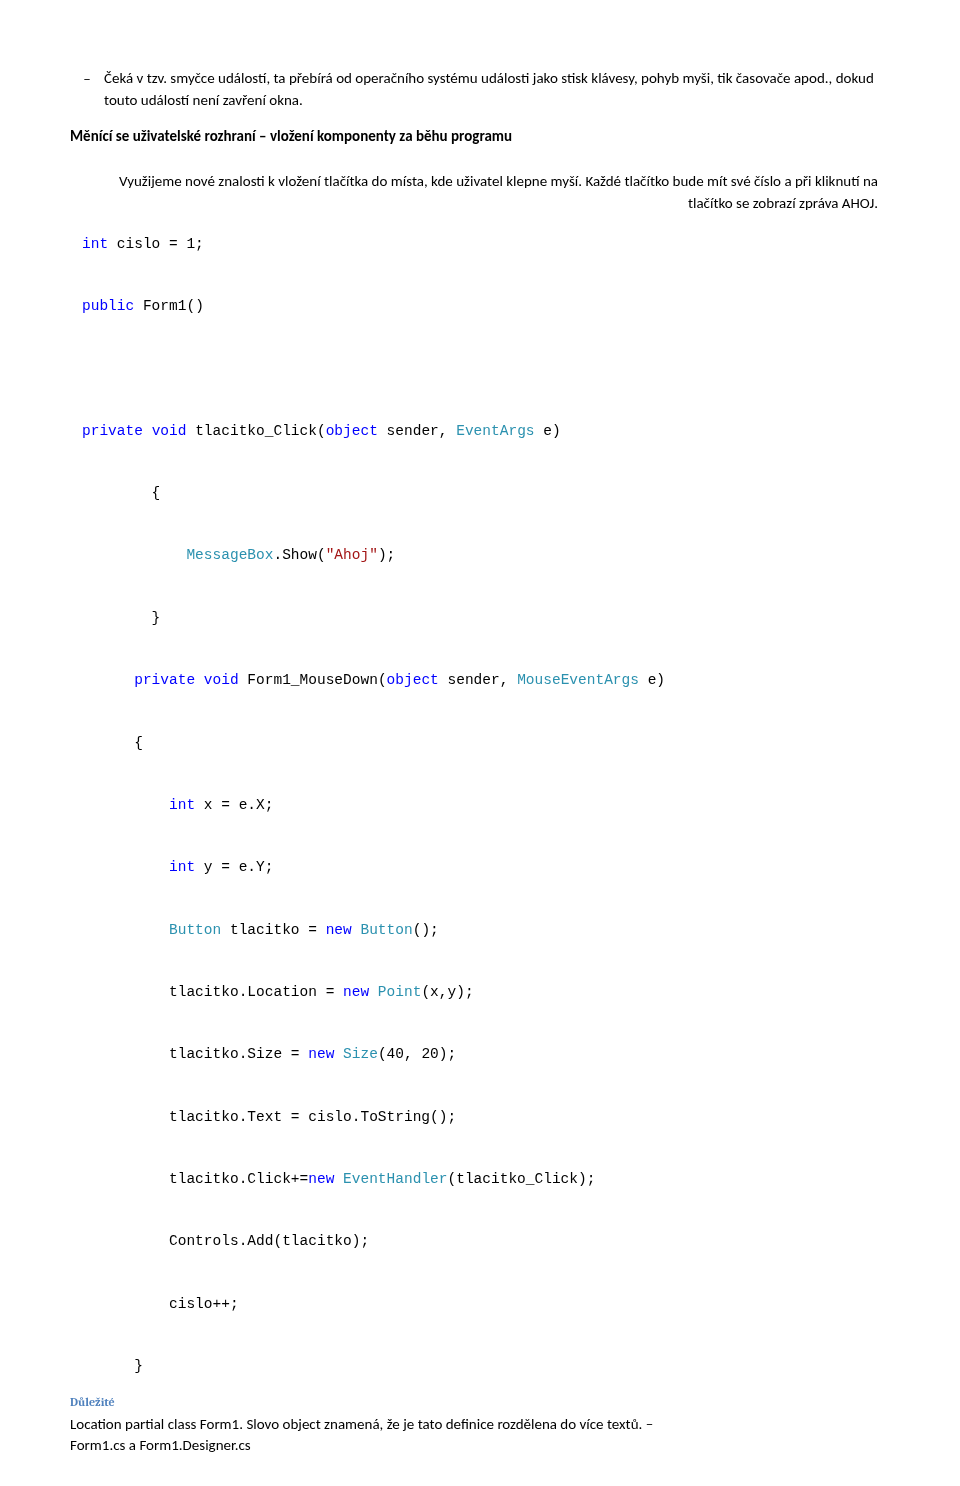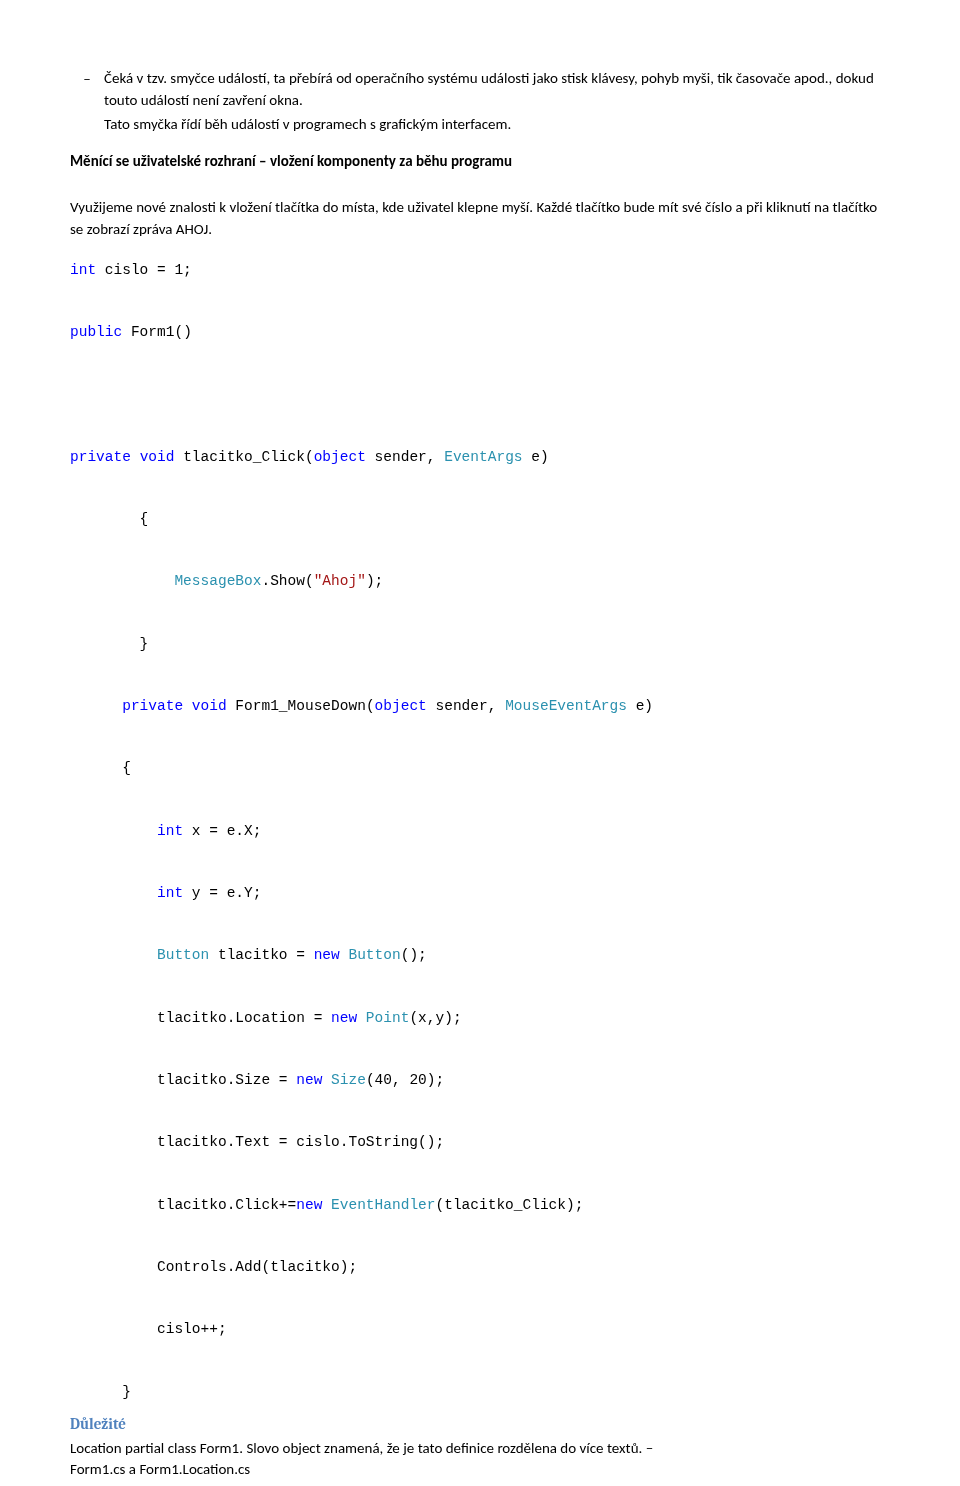--- a/index.html
+++ b/index.html
@@ -23,57 +23,57 @@
     flex-shrink: 0;
     text-align: center;
     font-size: 15px;
     padding-top: 1px;
   }
   .bullet-text {
     flex: 1;
   }
   .bold { font-weight: normal; }
   .para {
-    margin: 14px 0;
+    margin: 14px 12px;
+    text-align: right;
   }
   .heading-bold {
     font-weight: bold;
     margin-top: 14px;
     margin-bottom: 24px;
   }
   pre.code {
     font-family: Consolas, "Courier New", monospace;
     font-size: 14.5px;
     white-space: pre;
-    margin: 0;
+    margin: 12px;
     line-height: 2.15;
     color: #000;
   }
   .kw-blue { color: #0000ff; }
   .kw-teal { color: #2b91af; }
   .kw-str  { color: #a31515; }
   .h3-imp {
     font-family: Cambria, Georgia, serif;
-    font-size: 15px;
+    font-size: 12px;
     font-weight: bold;
     color: #4f81bd;
     margin: 6px 0 2px 0;
   }
   .tight-line {
     margin: 2px 0;
   }
 </style>
 </head>
 <body>
 
 <div class="bullet-row">
   <div class="bullet-dash">–</div>
   <div class="bullet-text">
     <span>Čeká v tzv. </span><span class="bold">smyčce událostí,</span><span> ta přebírá od operačního systému události jako stisk klávesy, pohyb myši, tik časovače apod., dokud touto událostí není zavření okna.</span>
-    <div class="tight-line">Tato smyčka řídí běh událostí v programech s grafickým interfacem.</div>
   </div>
 </div>
 
 <div class="heading-bold">Měnící se uživatelské rozhraní – vložení komponenty za běhu programu</div>
 
 <div class="para">Využijeme nové znalosti k vložení tlačítka do místa, kde uživatel klepne myší. Každé tlačítko bude mít své číslo a při kliknutí na tlačítko se zobrazí zpráva AHOJ.</div>
 
 <pre class="code"><span class="kw-blue">int</span><span> cislo = 1;</span>
 
 <span class="kw-blue">public</span><span> Form1()</span>
@@ -110,14 +110,14 @@
 
 <span>          cislo++;</span>
 
 <span>      }</span>
 </pre>
 
 <div class="h3-imp">Důležité</div>
 
 <div class="tight-line">
   <span>Location  </span><span class="bold">partial class Form1</span><span>. Slovo object znamená, že je tato definice rozdělena do více textů. – </span><br>
-  <span class="bold">Form1.cs</span><span> a </span><span class="bold">Form1.Location.cs</span>
+  <span class="bold">Form1.cs</span><span> a </span><span class="bold">Form1.Designer.cs</span>
 </div>
 
 </body></html>

